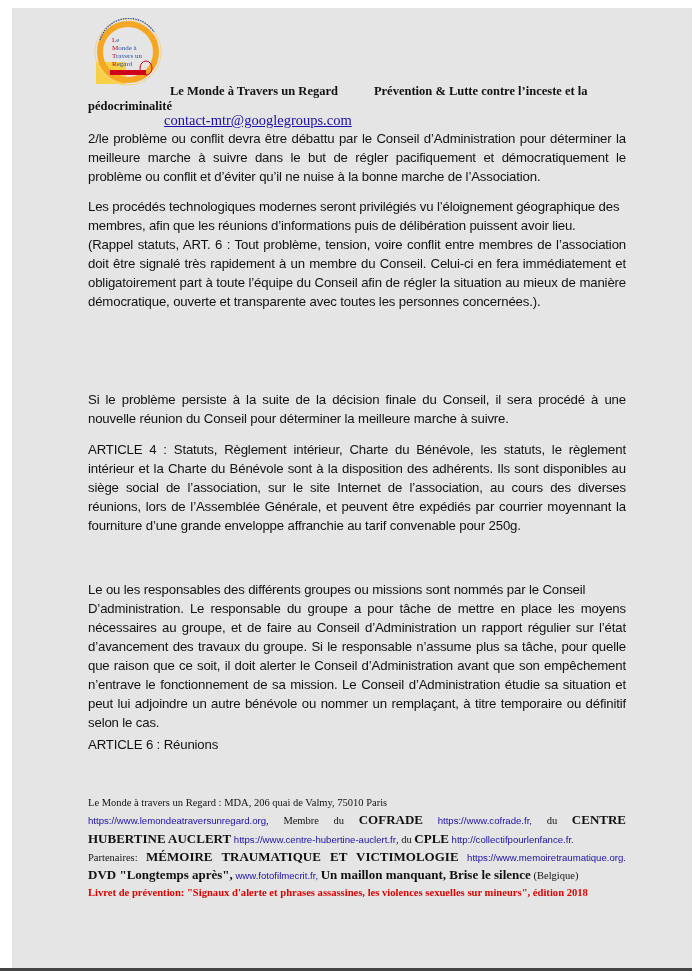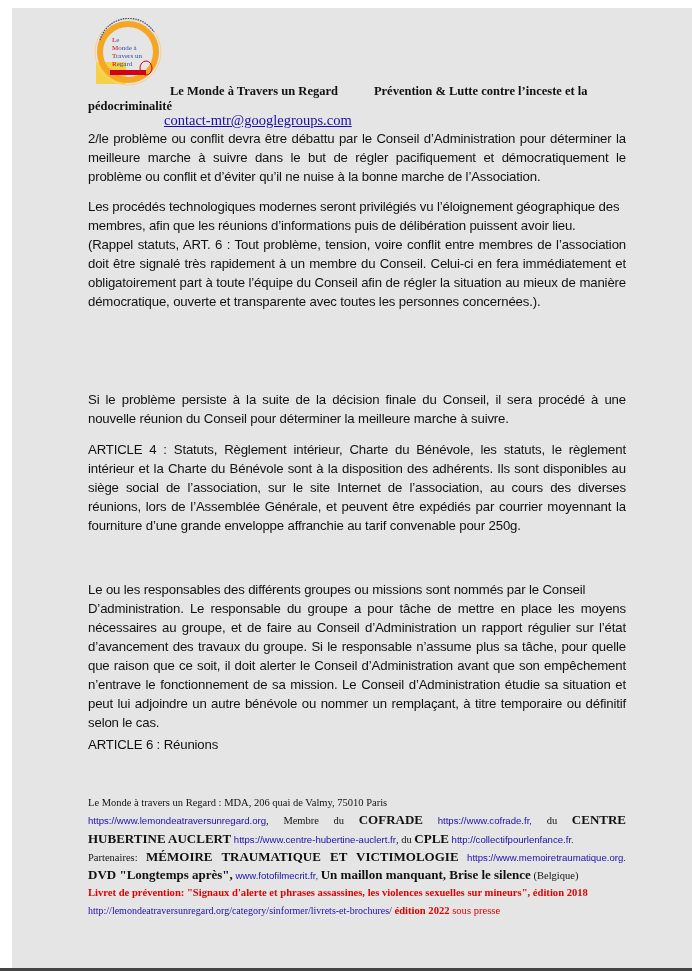--- a/index.html
+++ b/index.html
@@ -108,21 +108,16 @@
     <div class="just">
       <span>Partenaires:</span>
       <span class="bold">MÉMOIRE TRAUMATIQUE ET VICTIMOLOGIE</span>
       <a>https://www.memoiretraumatique.org.</a>
       <span class="bold">DVD "Longtemps après",</span>
       <a>www.fotofilmecrit.fr,</a>
       <span class="bold">Un maillon manquant, Brise le silence</span>
       <span>(Belgique)</span>
     </div>
     <div class="row red">Livret de prévention: "Signaux d'alerte et phrases assassines, les violences sexuelles sur mineurs", édition 2018</div>
-    <div class="row">
-      <a style="font-family:'Liberation Serif',serif;font-size:10px;">http://lemondeatraversunregard.org/category/sinformer/livrets-et-brochures/</a>
-      <span class="red">édition 2022</span>
-      <span class="red" style="font-weight:normal">sous presse</span>
-    </div>
   </div>
 </div>
 
 <div class="bottom-bar"></div>
 
 </body></html>

